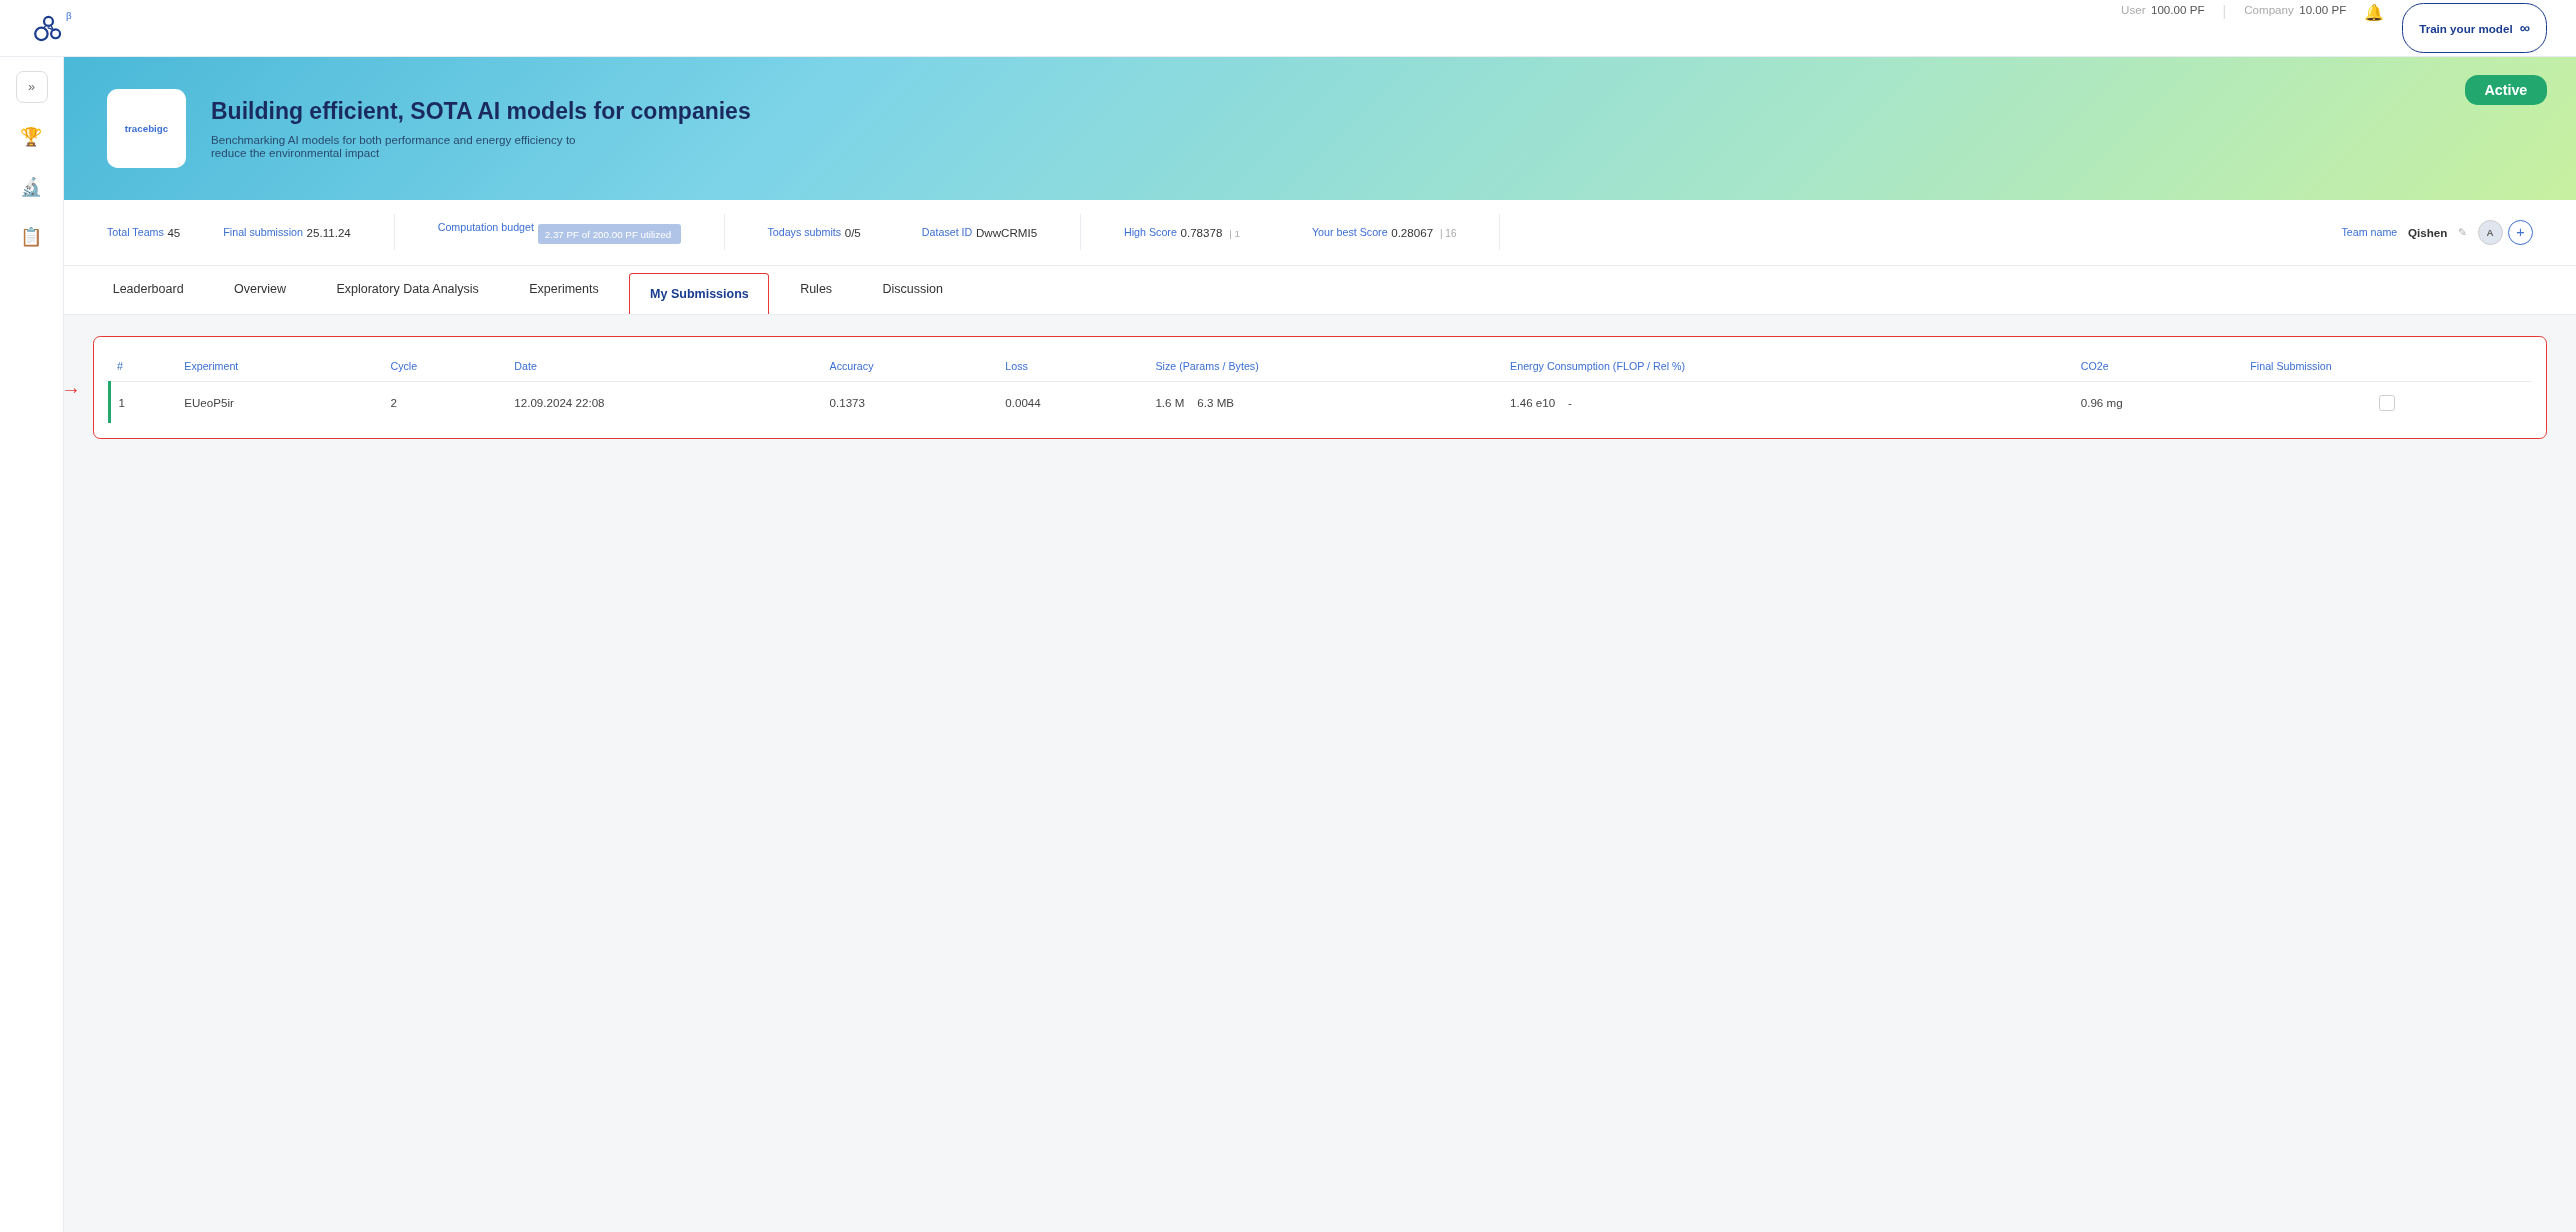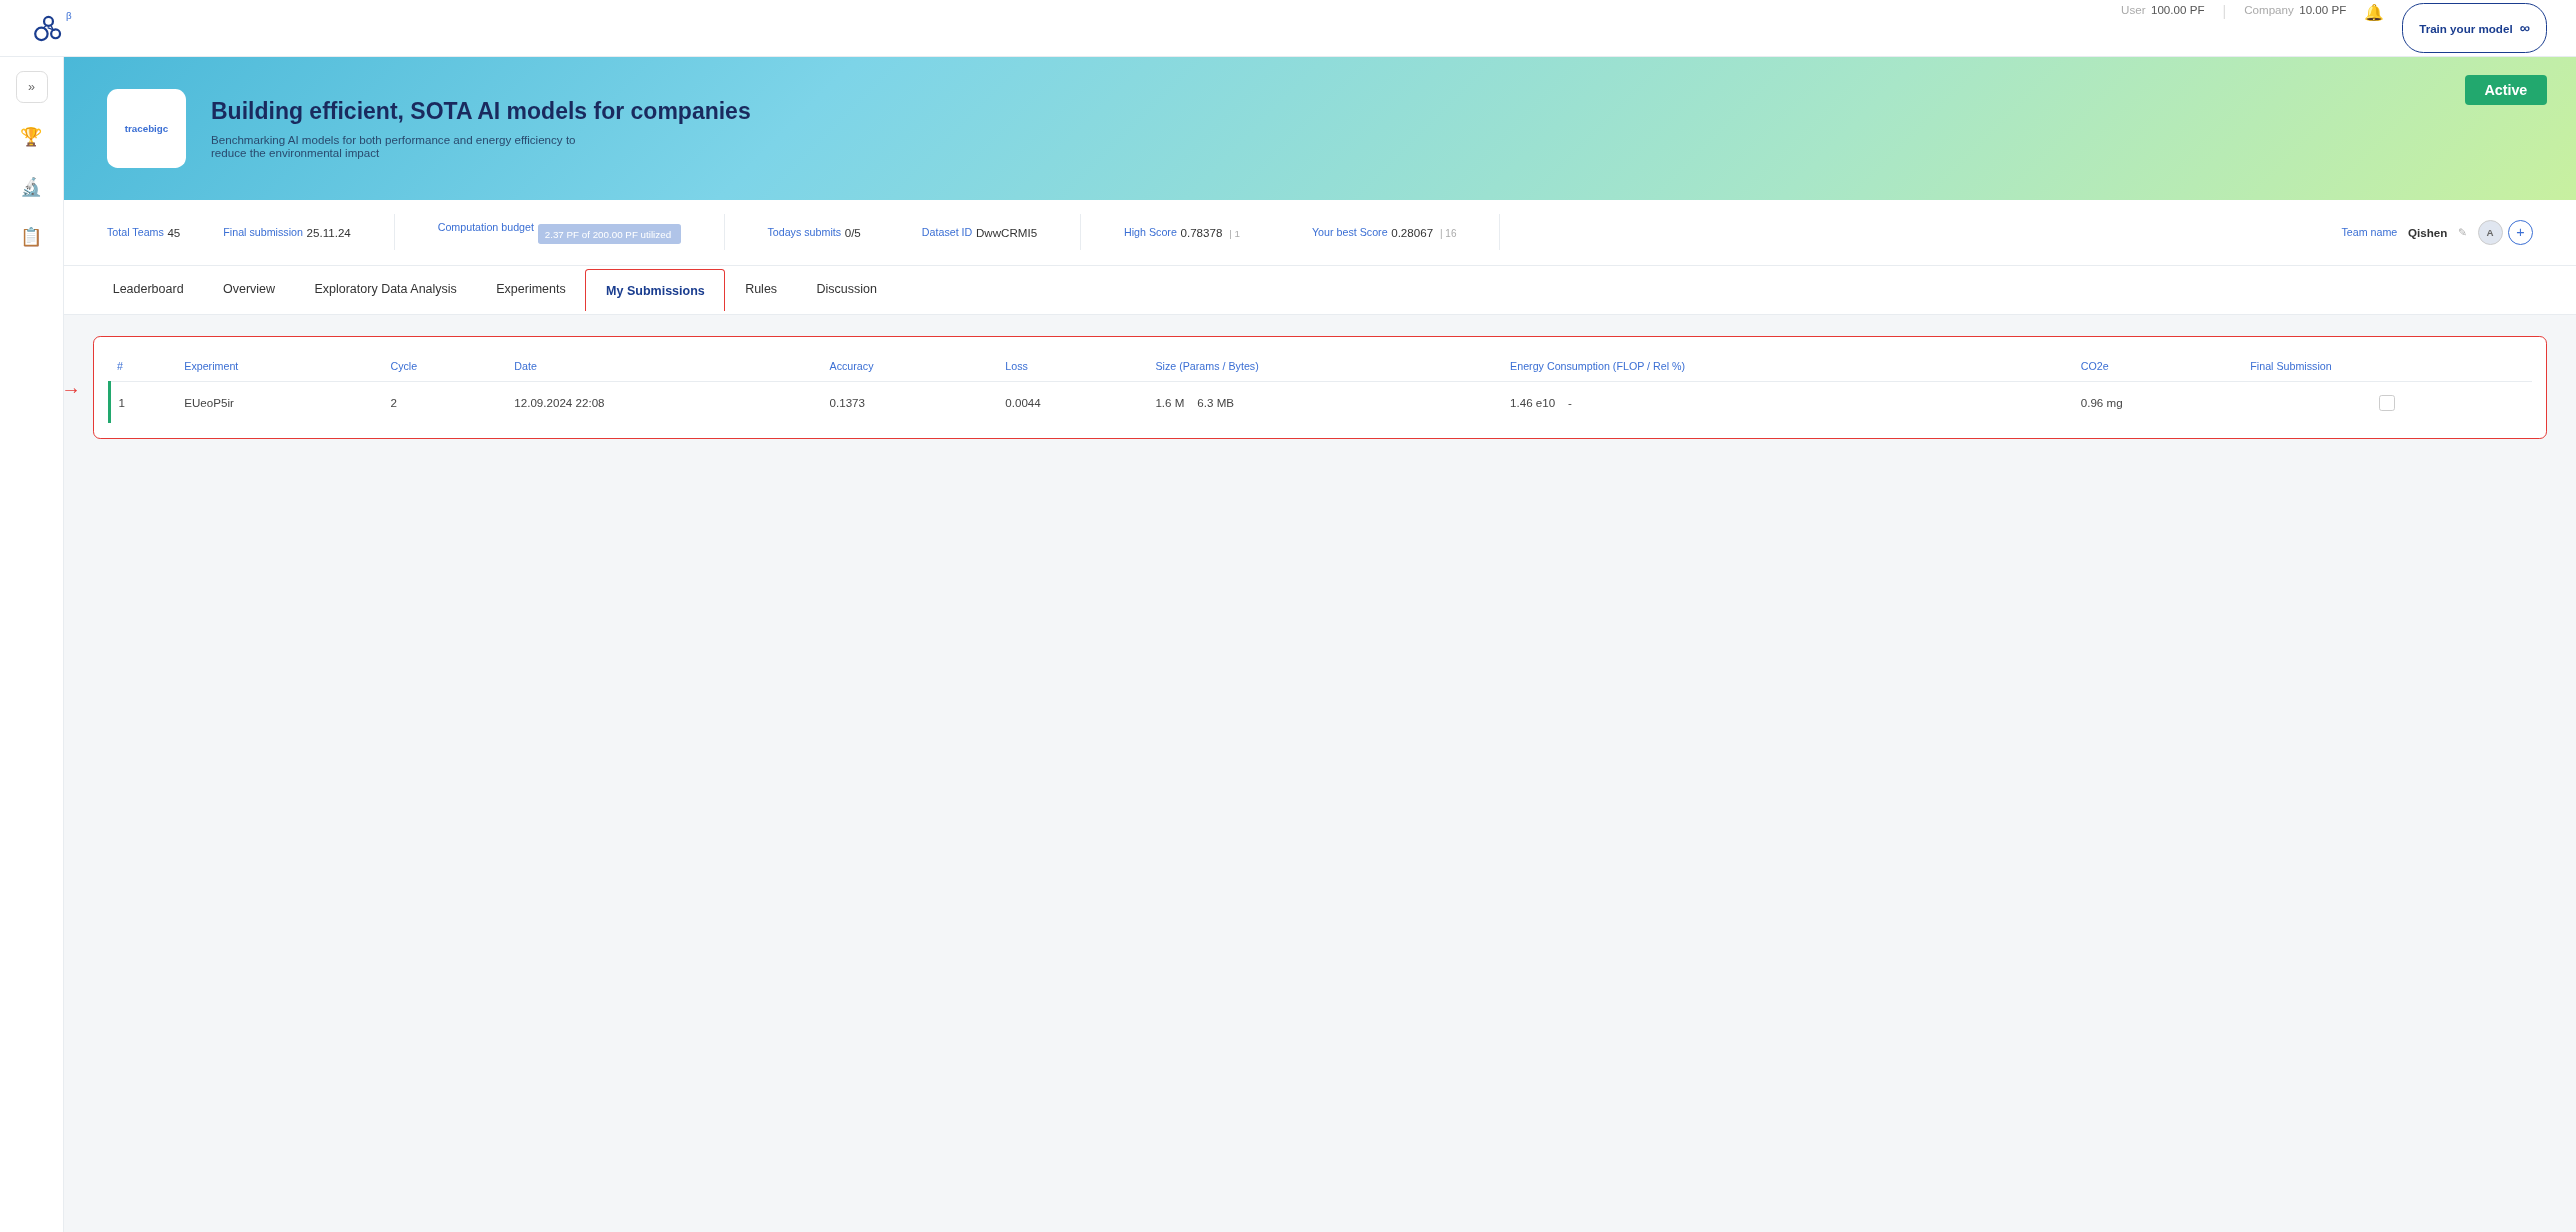--- a/index.html
+++ b/index.html
@@ -49,21 +49,21 @@
 
     
     .banner {
       background: linear-gradient(135deg, #4ab8d8 0%, #7dd4e8 30%, #a8e6c8 70%, #c8f0a0 100%);
       padding: 29px 43px; position: relative; display: flex; align-items: center; gap: 25px;
       min-height: 143px;
     }
     .active-badge {
       position: absolute; top: 18px; right: 29px;
       background: #22a86e; color: #fff; padding: 7.2px 19.7px;
-      border-radius: 4px; font-size: 14.3px; font-weight: 600;
+      border-radius: 13px; font-size: 14.3px; font-weight: 600;
     }
     .banner-logo {
       width: 79px; height: 79px; background: #fff; border-radius: 10.7px;
       display: flex; align-items: center; justify-content: center;
       flex-shrink: 0; font-size: 9.8px; color: #3b6fd4; font-weight: 700; text-align: center; padding: 7.2px;
     }
     .banner-text h1 { font-size: 23px; font-weight: 800; color: #1a2a5e; line-height: 1.2; }
     .banner-text p { font-size: 11.6px; color: #2a4a6e; margin-top: 7.2px; max-width: 376px; }
 
     
@@ -94,21 +94,21 @@
     }
     .add-member-btn {
       width: 25px; height: 25px; border-radius: 50%; border: 1.8px solid #3b6fd4;
       display: flex; align-items: center; justify-content: center;
       color: #3b6fd4; font-size: 14.3px; cursor: pointer; font-weight: 300;
     }
 
     
     .tabs-bar {
       background: #fff; border-bottom: 0.9px solid #e8ecf0;
-      display: flex; align-items: center; padding: 0 29px; gap: 0;
+      display: flex; align-items: flex-end; padding: 0 29px; gap: 11px;
     }
     .tab {
       padding: 16px 19.7px; font-size: 12.5px; color: #333; cursor: pointer;
       border-bottom: 2.7px solid transparent; white-space: nowrap;
     }
     .tab.active {
       color: #1a3d8f; font-weight: 700;
       border: 1.8px solid #e53935; border-bottom: none;
       margin-bottom: -0.9px; border-radius: 3.6px 3.6px 0 0;
       padding: 13.4px 19.7px;

